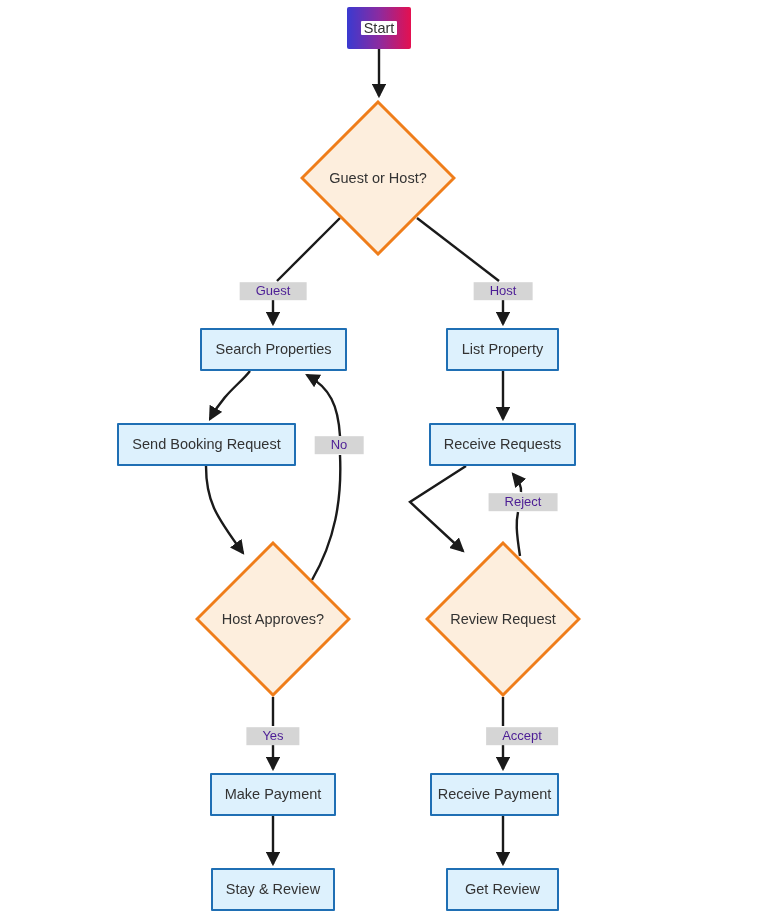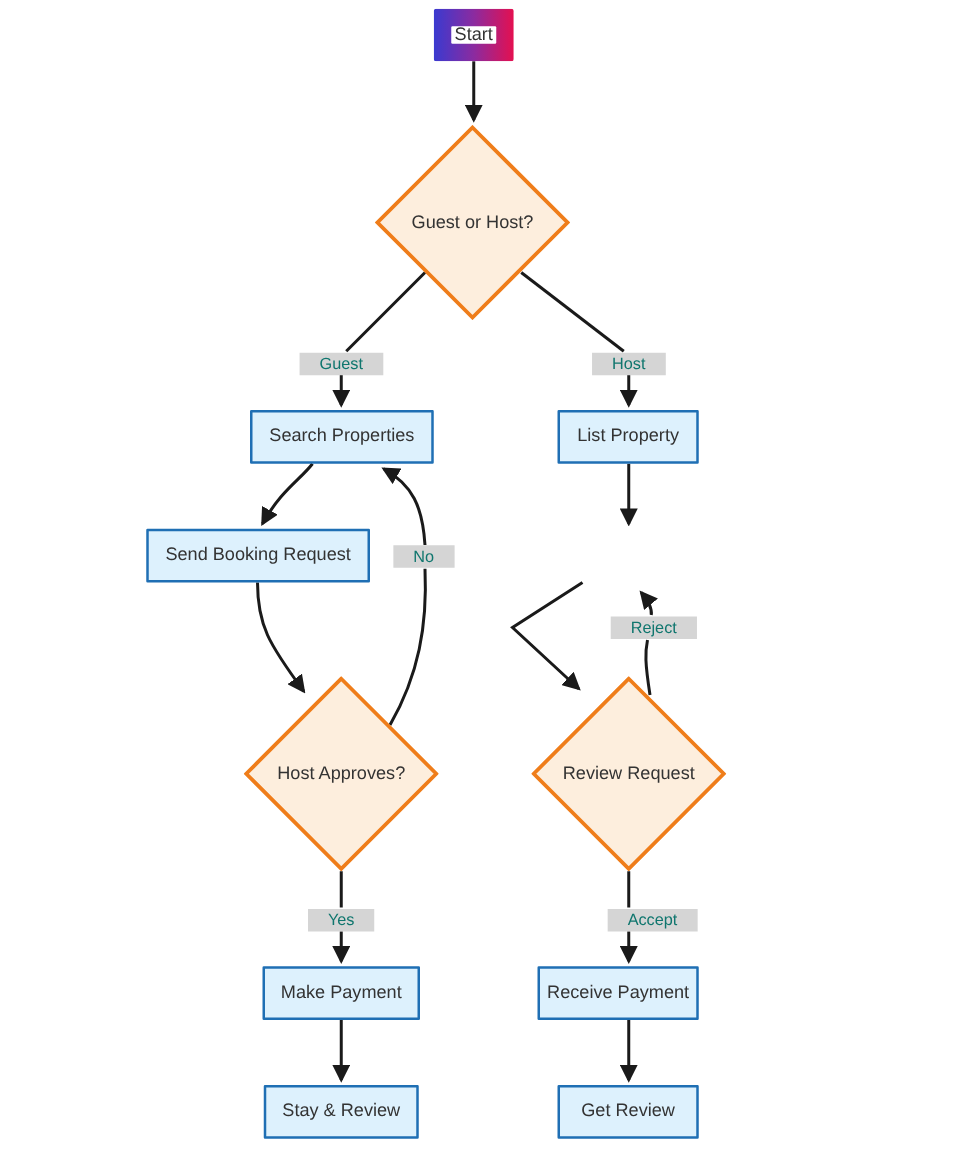--- a/index.html
+++ b/index.html
@@ -75,21 +75,21 @@
     height: 100%;
   }
   .node-decision .diamond-label {
     position: relative;
     z-index: 2;
   }
   
   .edge-label {
     position: absolute;
     background: #d5d5d5;
-    color: #0f766e;
+    color: #4c1d95;
     font-size: 13px;
     padding: 1px 16px;
     line-height: 1.2;
     white-space: nowrap;
     transform: translate(-50%, -50%);
   }
 </style>
 </head>
 <body>
 
@@ -153,20 +153,23 @@
   </div>
 
   <div class="node node-process" style="left:446px; top:328px; width:113px; height:43px;">
     <span>List Property</span>
   </div>
 
   <div class="node node-process" style="left:117px; top:423px; width:179px; height:43px;align-items:center;">
     <span>Send Booking Request</span>
   </div>
 
+  <div class="node node-process" style="left:429px; top:423px; width:147px; height:43px;">
+    <span>Receive Requests</span>
+  </div>
 
   <div class="node node-decision" style="left:195px; top:541px; width:156px; height:156px;">
     <svg class="diamond-shape" viewBox="0 0 156 156" xmlns="http://www.w3.org/2000/svg">
       <polygon points="78,2 154,78 78,154 2,78" fill="#fdeedd" stroke="#ef7d1a" stroke-width="3"></polygon>
     </svg>
     <span class="diamond-label">Host Approves?</span>
   </div>
 
   <div class="node node-decision" style="left:425px; top:541px; width:156px; height:156px;">
     <svg class="diamond-shape" viewBox="0 0 156 156" xmlns="http://www.w3.org/2000/svg">

